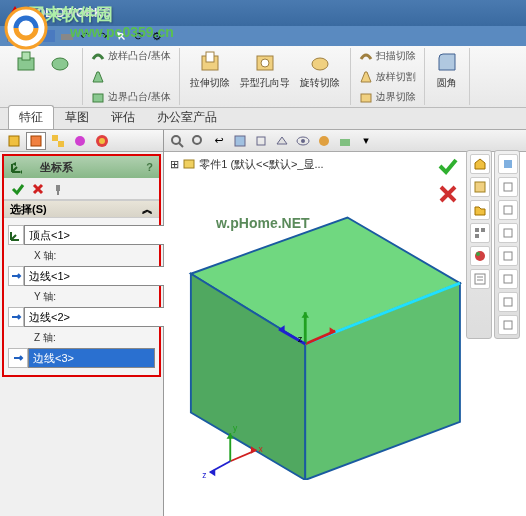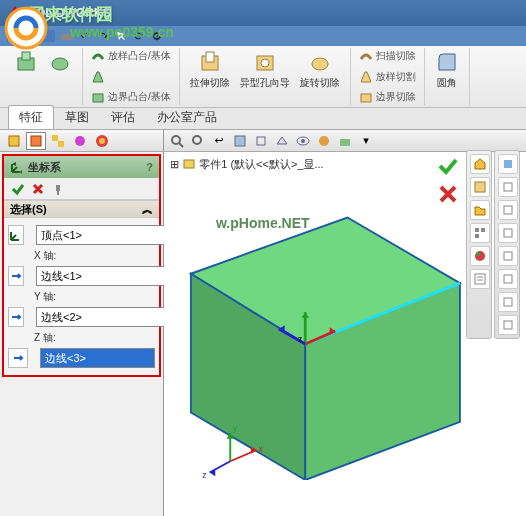--- a/index.html
+++ b/index.html
@@ -34,21 +34,21 @@
 .panel-tabs span.sel { background:#fff; border-color:#888; }
 
 .red-box { border: 2px solid #d00; margin: 2px; display:flex; flex-direction:column; }
 .cmd-header { height: 22px; background: linear-gradient(#b0d0b0, #88b888); display:flex; align-items:center; justify-content:space-between; padding: 0 6px; font-size: 11px; font-weight:bold; color:#333; }
 .cmd-header .help { color: #447744; font-weight:bold; }
 .cmd-actions { height: 22px; background: #f0f0f0; display:flex; align-items:center; gap: 4px; padding: 0 6px; border-bottom:1px solid #ccc; }
 .cmd-actions span { width: 16px; height: 16px; display:inline-flex; align-items:center; justify-content:center; }
 
 .section-header { height: 18px; background: linear-gradient(#e8e4d8, #d8d4c8); display:flex; align-items:center; justify-content:space-between; padding: 0 6px; font-size:11px; font-weight:bold; border-top:1px solid #ccc; border-bottom:1px solid #ccc; }
 .section-body { padding: 4px 4px; background:#f4f4f4; }
-.field-row { display:flex; align-items:flex-start; gap:12px; margin: 3px 0; }
+.field-row { display:flex; align-items:flex-start; gap:0; margin: 3px 0; }
 .field-icon { width: 20px; height: 20px; display:flex; align-items:center; justify-content:center; border:1px solid #bbb; background:#fff; }
 .field-input { flex:1; border:1px solid #888; background:#fff; padding: 2px 4px; font-size:11px; height:20px; }
 .field-input.sel { background:#2a70d0; color:#fff; }
 .axis-label { font-size:10px; color:#333; margin: 4px 0 0 26px; }
 
 .viewport { flex:1; position:relative; background:#fff; overflow:hidden; }
 .view-toolbar { position:absolute; top:0; left:0; right:0; height:22px; background:linear-gradient(#f4f4f4,#e0e0e0); display:flex; align-items:center; gap:3px; padding:0 4px; border-bottom:1px solid #aaa; z-index:5; }
 .view-toolbar span { width:18px; height:18px; display:inline-flex; align-items:center; justify-content:center; }
 .tree-line { position:absolute; top:26px; left:6px; font-size:11px; color:#333; z-index:5; display:flex; align-items:center; gap:3px; }
 
@@ -239,21 +239,21 @@
         </span>
       <span>
           <svg width="14" height="14">
             <circle cx="7" cy="7" r="6" fill="#e04040"></circle>
             <circle cx="7" cy="7" r="3" fill="#f0c040"></circle>
           </svg>
         </span>
     </div>
     <div class="red-box">
       <div class="cmd-header">
-        <span style="display:flex;align-items:center;gap:4px;">
+        <span style="display:flex;align-items:center;gap:16px;">
             <svg width="14" height="14">
               <path d="M2 12 L2 4 M2 12 L10 12 M2 12 L7 7" stroke="#206020" stroke-width="2" fill="none"></path>
               <path d="M6 2 L2 4 L6 6" fill="#206020"></path>
               <path d="M12 10 L10 12 L12 14" fill="#206020"></path>
             </svg>
             <span>坐标系</span>
           </span>
         <span class="help">?</span>
       </div>
       <div class="cmd-actions">

